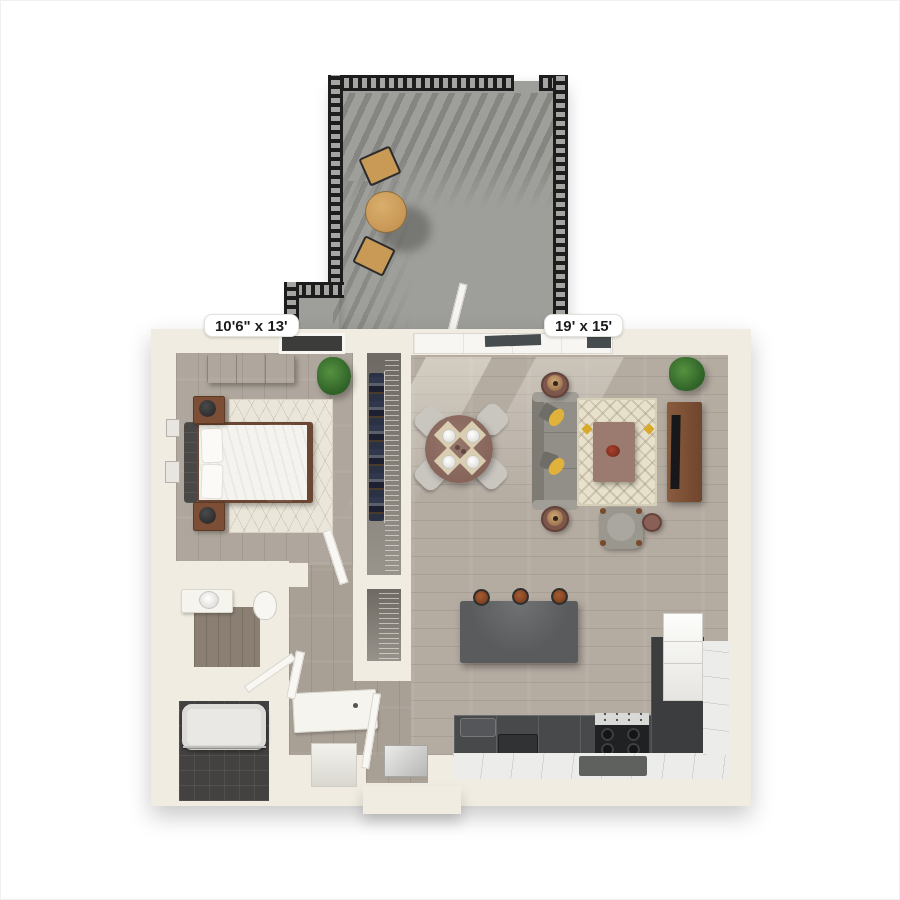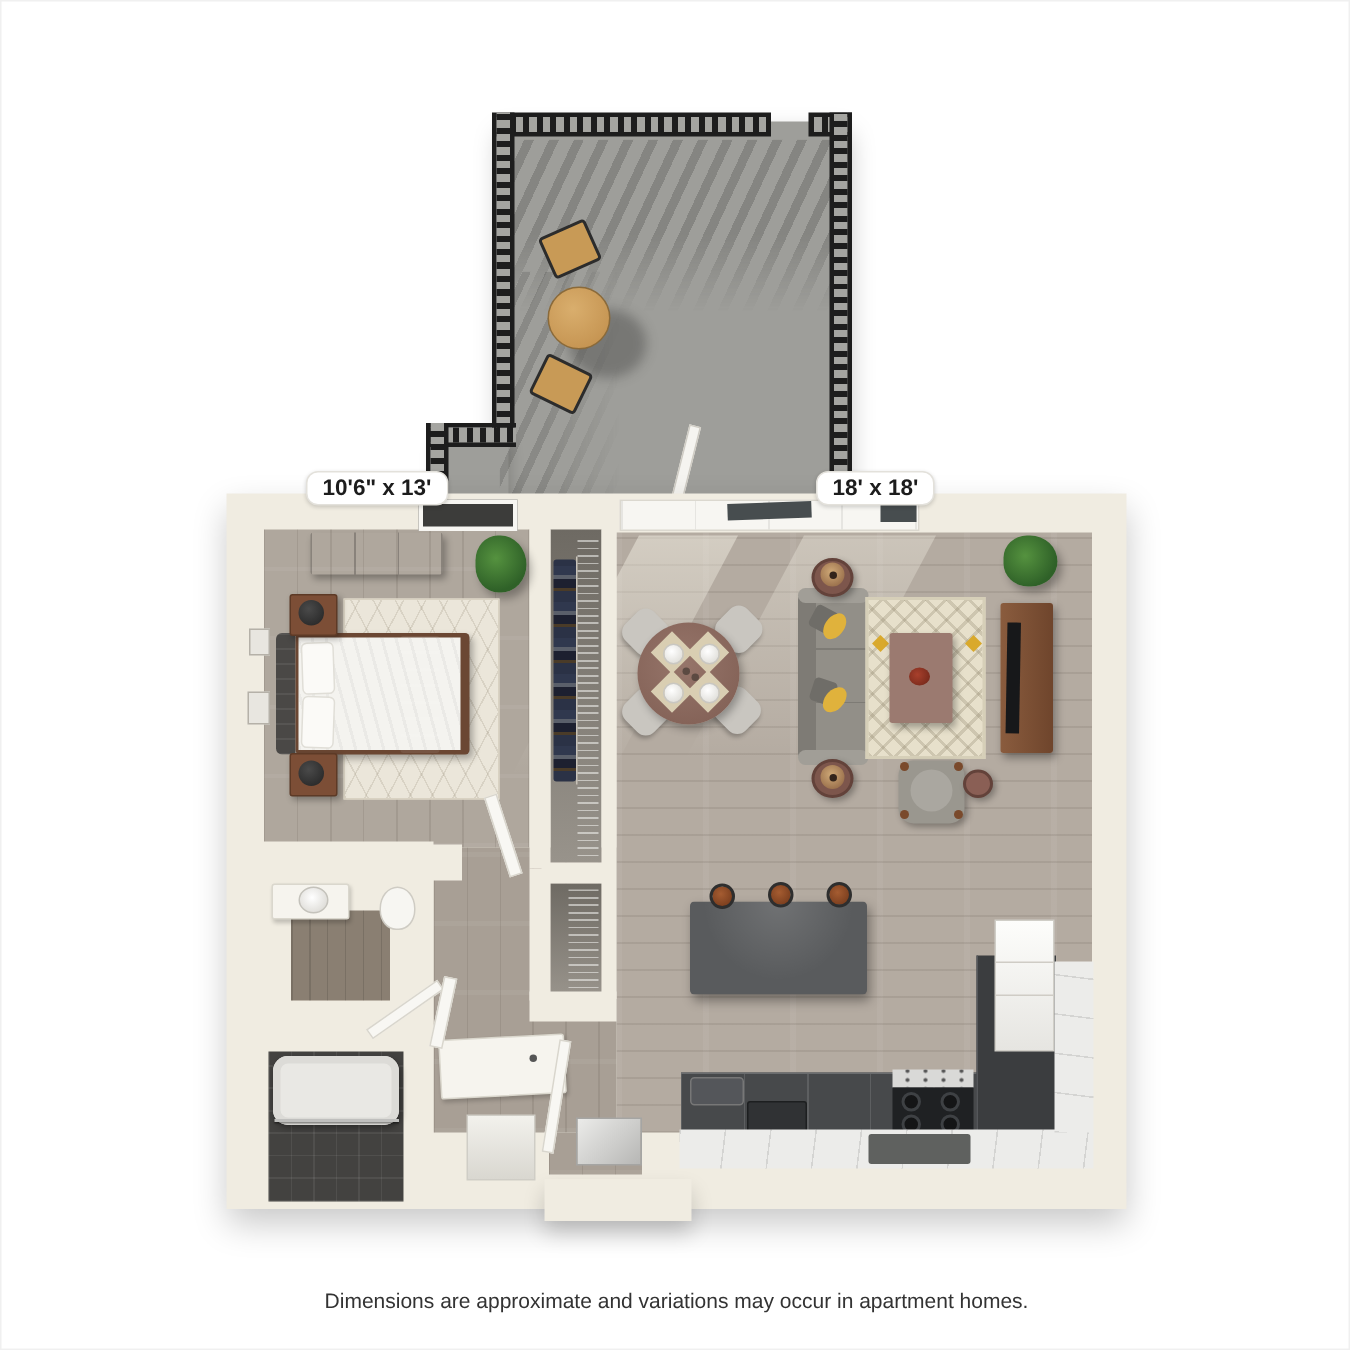--- a/index.html
+++ b/index.html
@@ -290,17 +290,16 @@
   <div class="abs lamp" style="left:198px;top:506px;width:17px;height:17px;"></div>
 
   <div class="abs art" style="left:165px;top:418px;width:12px;height:16px;"></div>
   <div class="abs art" style="left:164px;top:460px;width:13px;height:20px;"></div>
   <div class="abs door" style="left:330px;top:528px;width:9px;height:56px;transform:rotate(-18deg);"></div>
 
   <div class="abs dim-pill" style="left:203px;top:313px;">
     <span>10'6" x 13'</span>
   </div>
   <div class="abs dim-pill" style="left:543px;top:313px;">
-    <span>18' x 18'</span>
+    <span>19' x 15'</span>
   </div>
 
-  <div class="abs disclaimer">Dimensions are approximate and variations may occur in apartment homes.</div>
 </div>
 
 </body></html>

